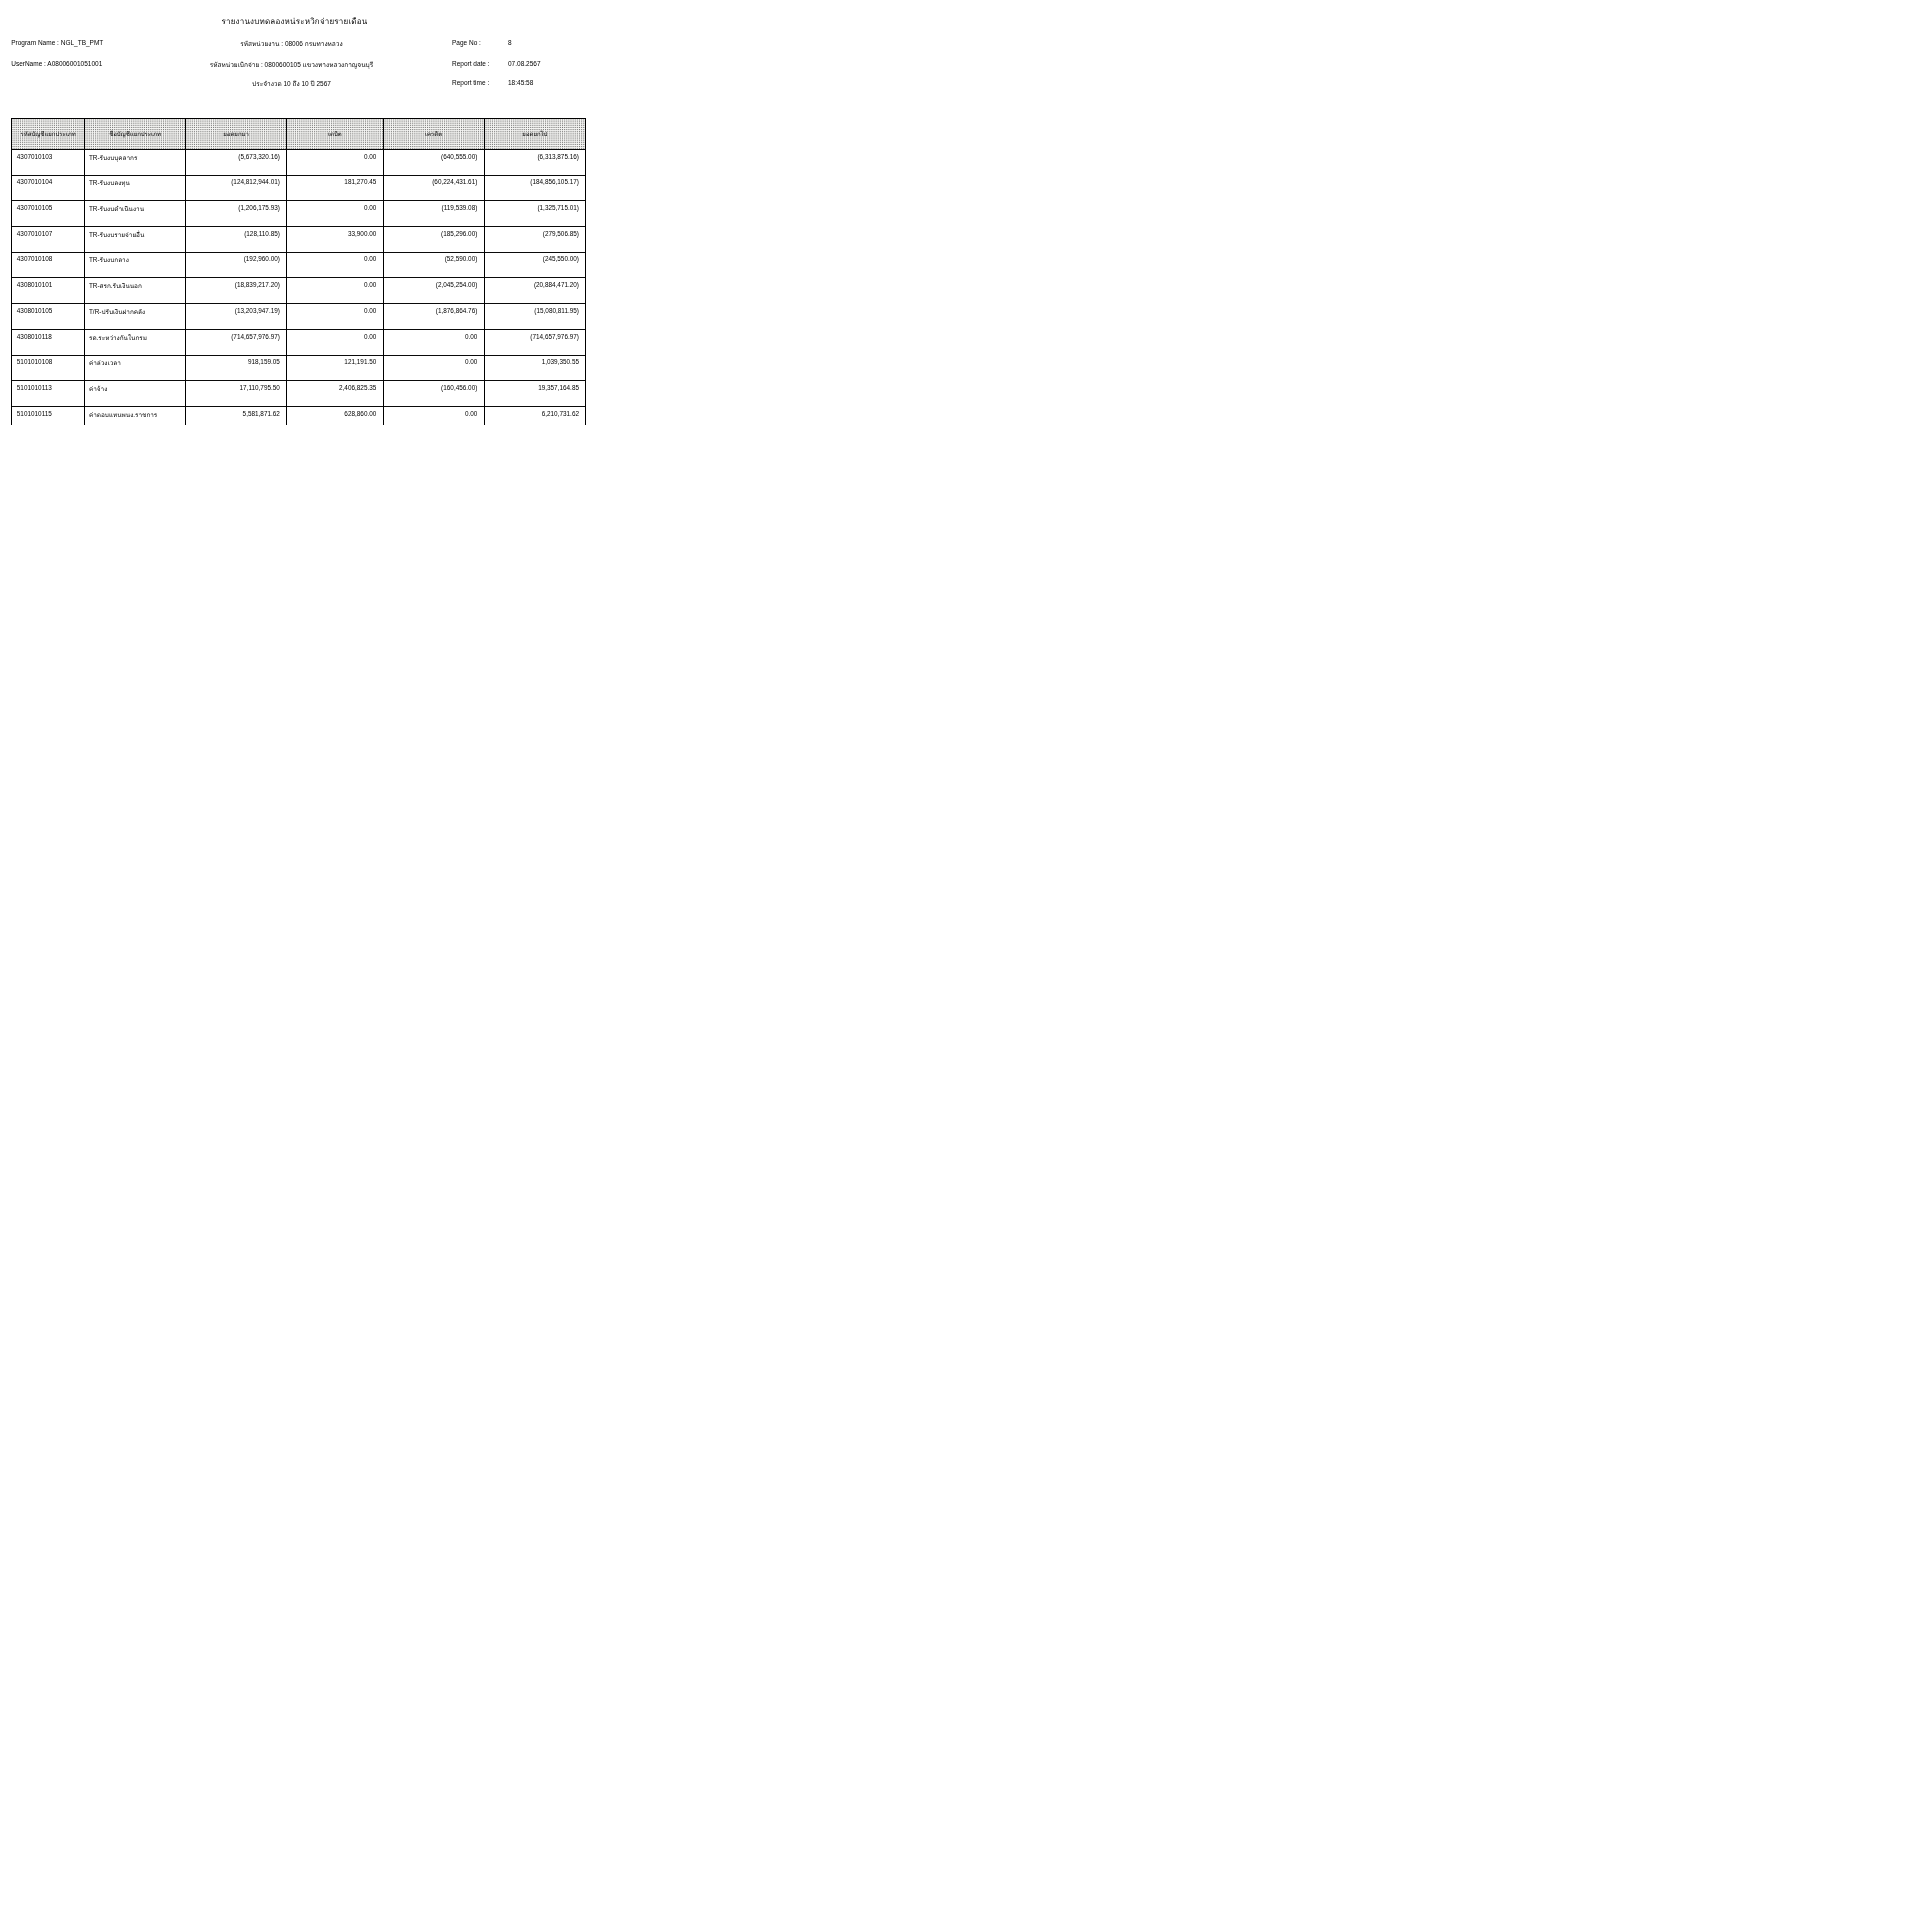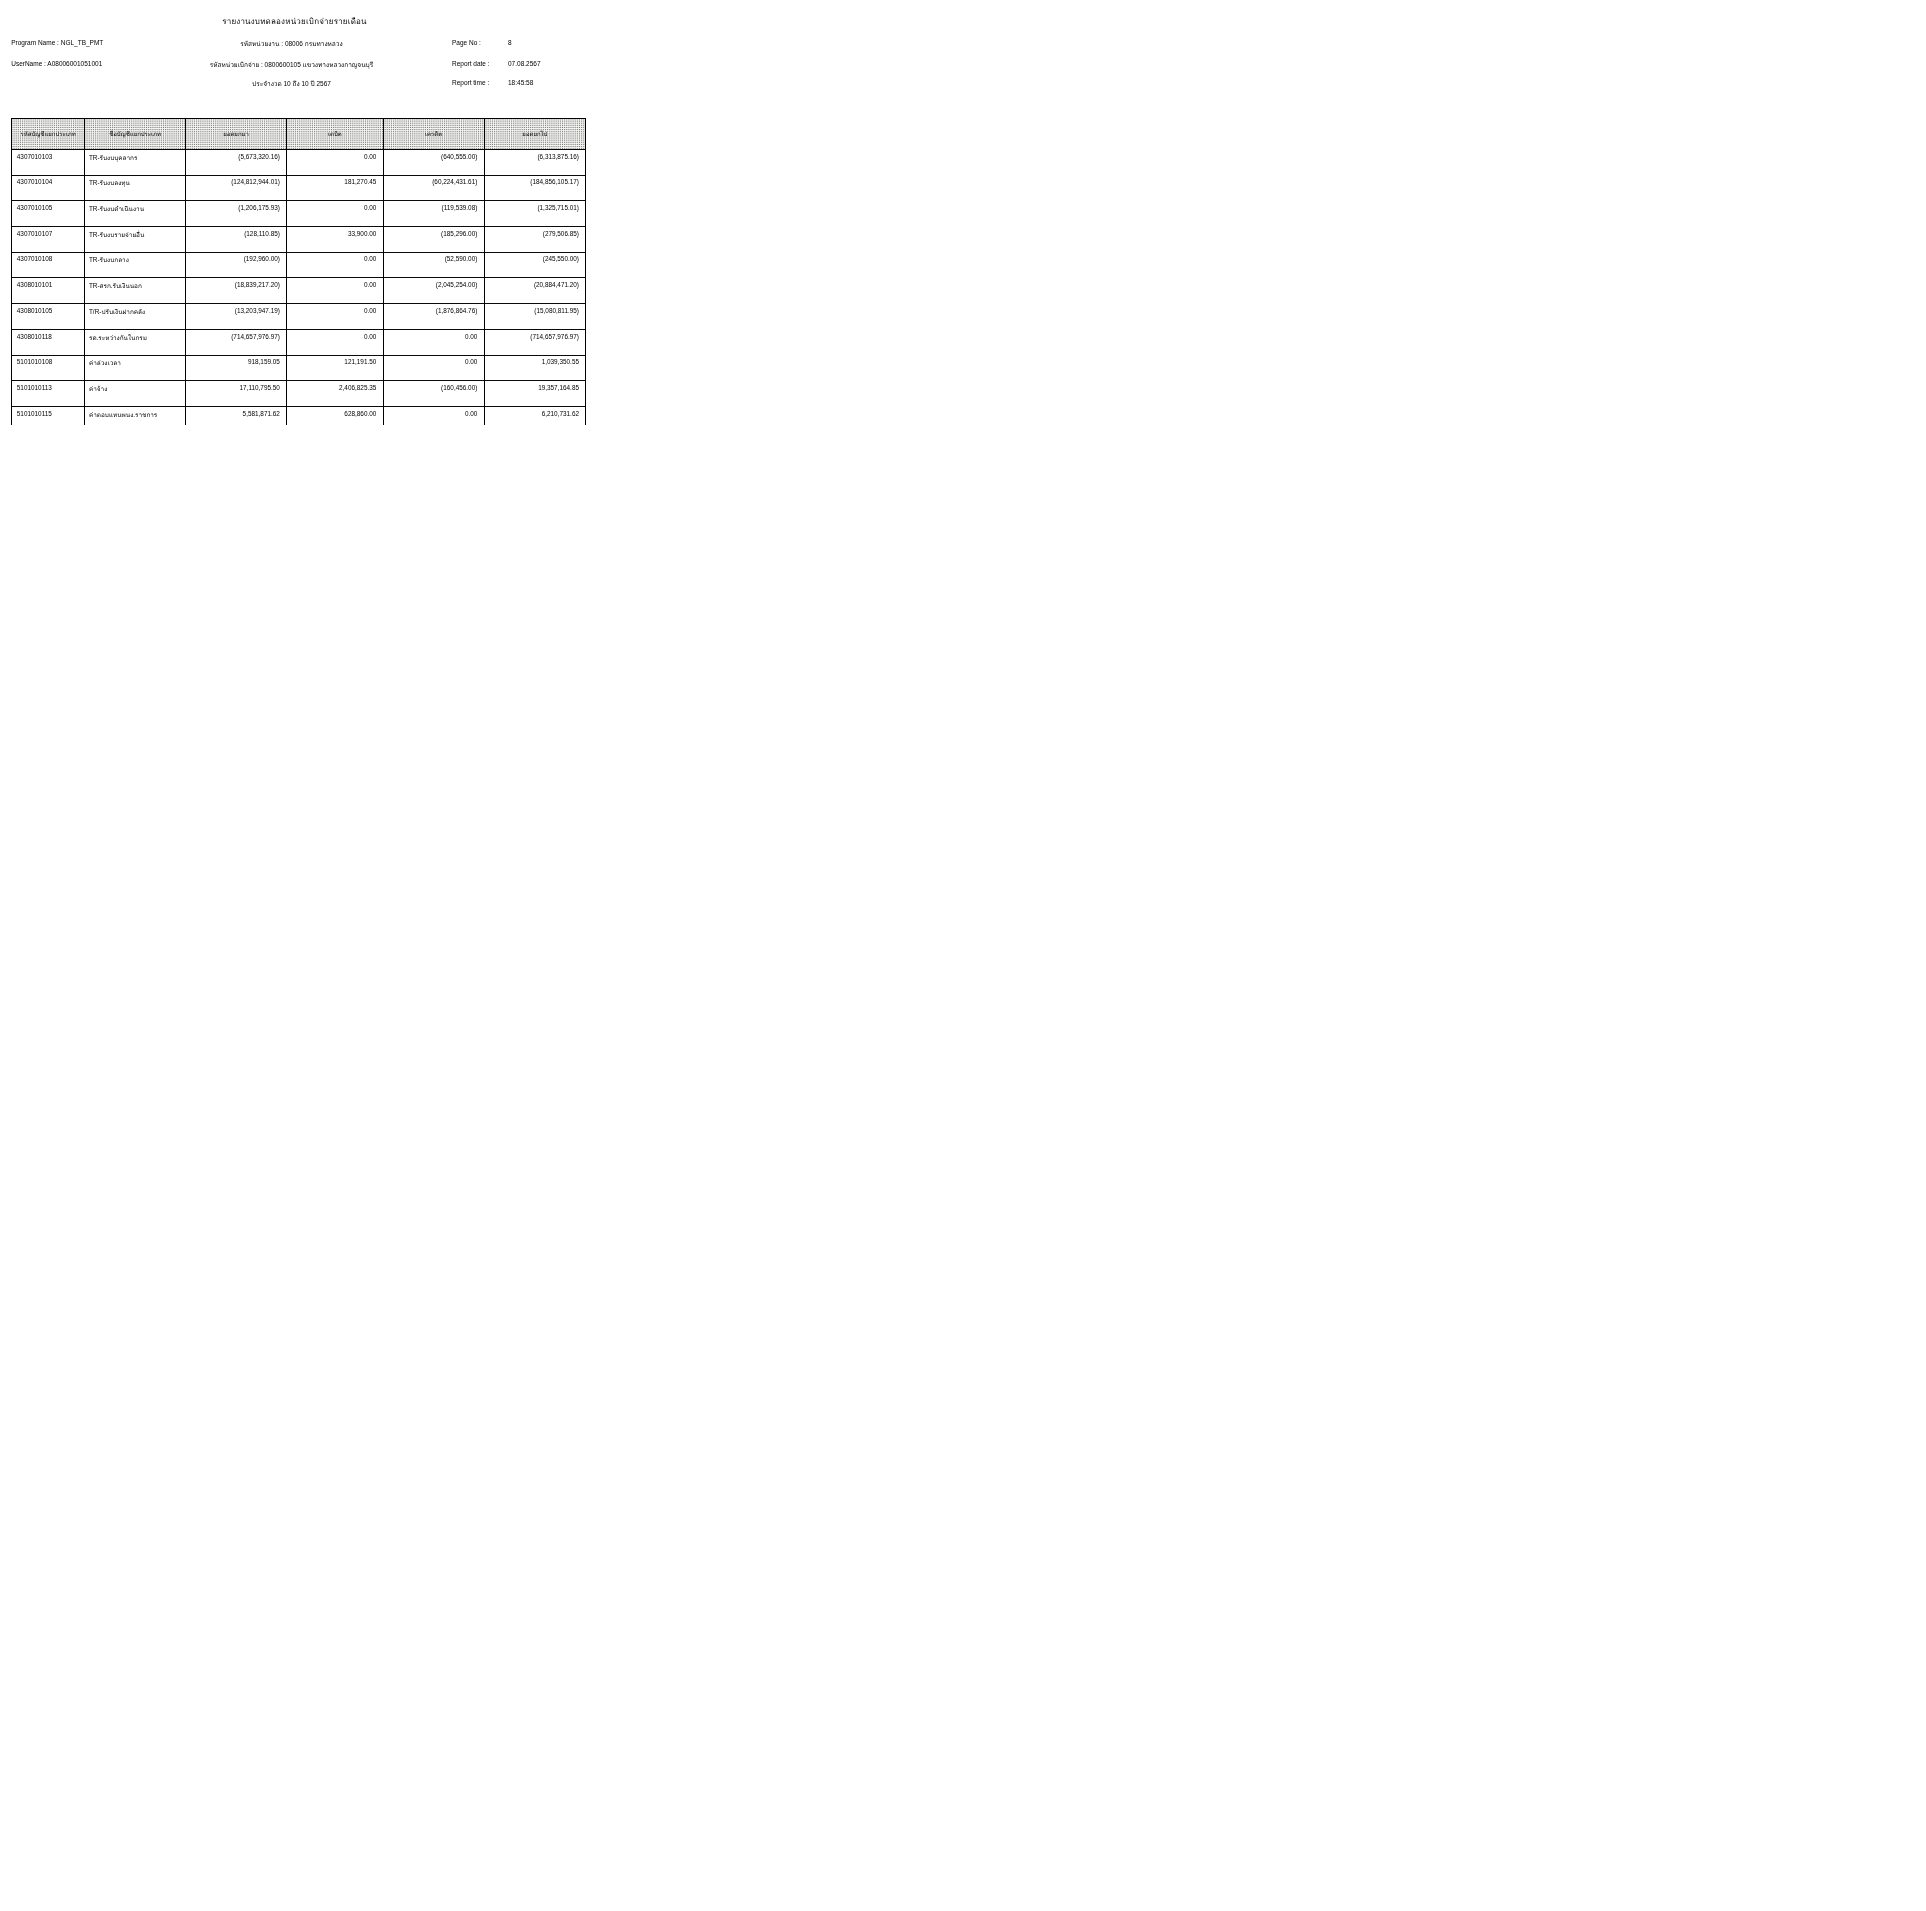--- a/index.html
+++ b/index.html
@@ -87,21 +87,21 @@
   }
   table.tb td.code { text-align: left; padding-left: 4.6px; }
   table.tb td.name { text-align: left; padding-left: 3.9px; }
   table.tb td.num  { text-align: right; padding-right: 6.2px; }
 </style>
 </head>
 <body>
 
 <div class="page">
 
-  <div class="report-title">รายงานงบทดลองหน่วยเบิกจ่ายรายเดือน</div>
+  <div class="report-title">รายงานงบทดลองหน่ระหวิกจ่ายรายเดือน</div>
 
   <div class="hdr-left row2">
     <span>Program Name :</span>
     <span>NGL_TB_PMT</span>
   </div>
   <div class="hdr-center row2">รหัสหน่วยงาน : 08006 กรมทางหลวง</div>
   <div class="hdr-right-label row2">Page No :</div>
   <div class="hdr-right-value row2">8</div>
 
   <div class="hdr-left row3">

